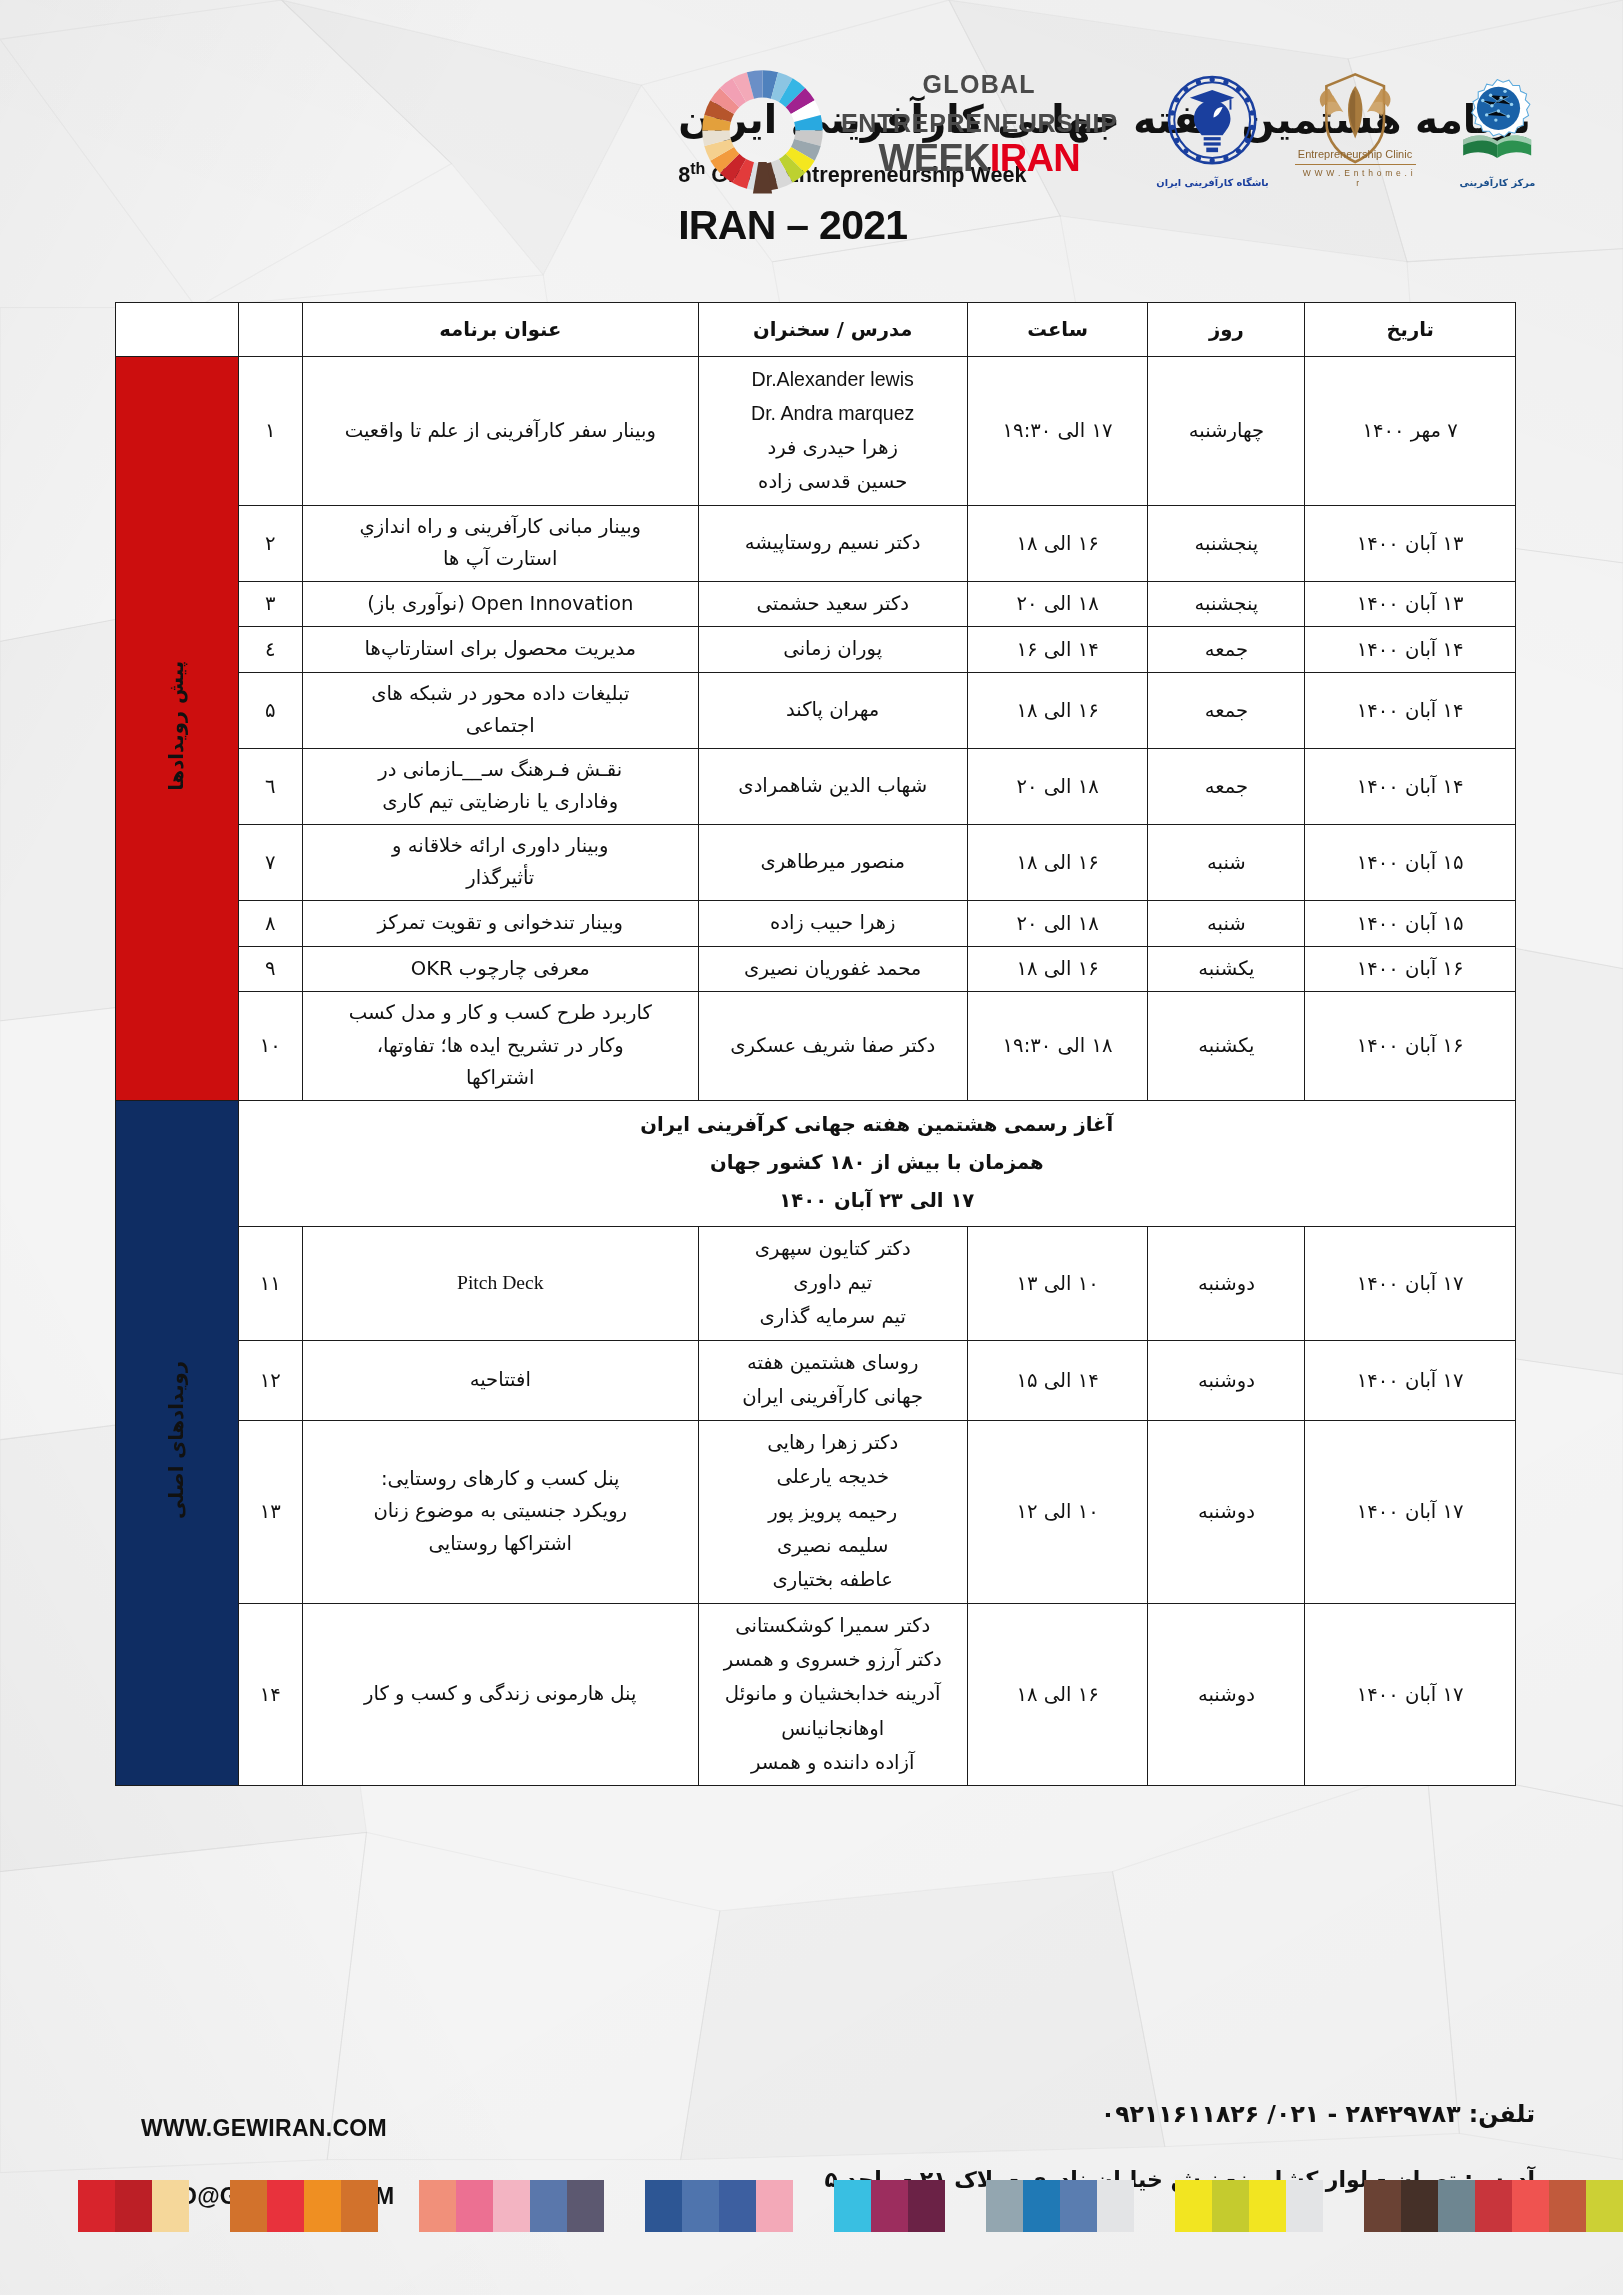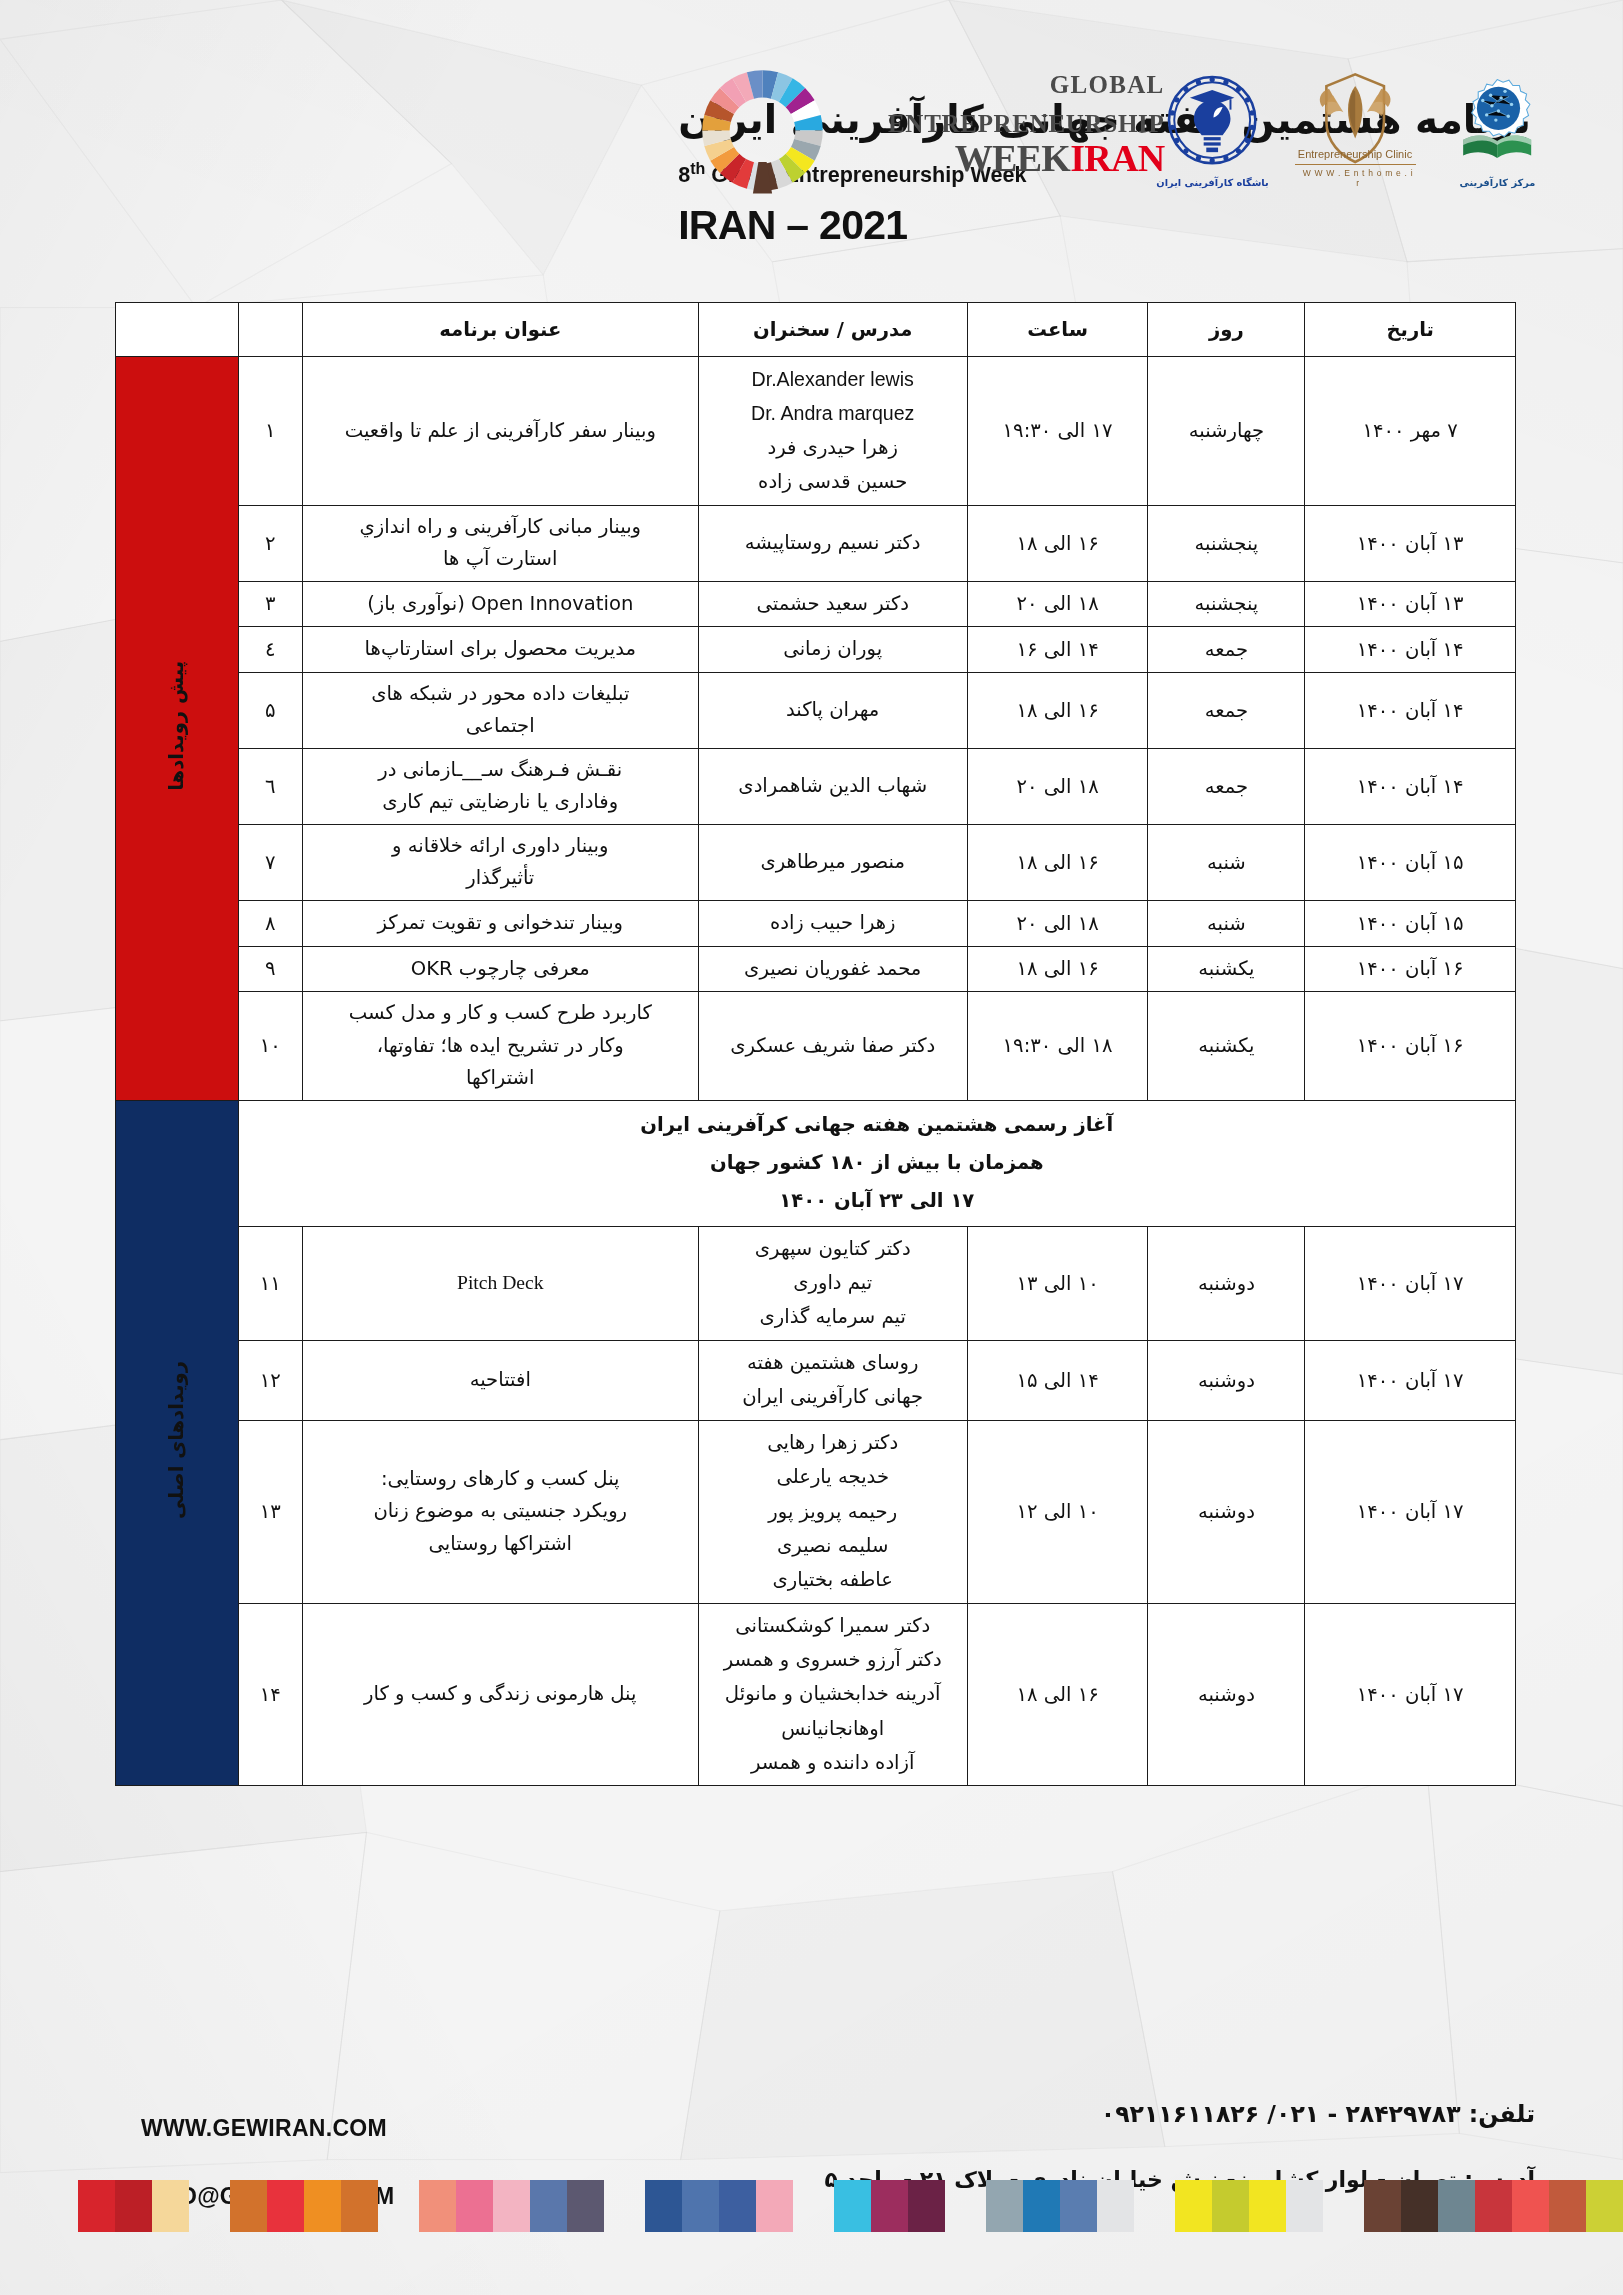--- a/index.html
+++ b/index.html
@@ -81,25 +81,25 @@
   
   .gew-logo {
     position: absolute;
     left: 694px;
     top: 62px;
     width: 137px;
     height: 137px;
   }
   .gew-wordmark {
     position: absolute;
-    left: 888px;
+    left: 841px;
     top: 72px;
     direction: ltr;
-    text-align: right;
-    font-family: Liberation Serif, serif;
+    text-align: center;
+    font-family: Liberation Sans, sans-serif;
     line-height: 1.0;
   }
   .gew-l1 { font-size: 25px; font-weight: bold; color: #4a4a4a; letter-spacing: 1.3px; }
   .gew-l2 { font-size: 25px; font-weight: bold; color: #4a4a4a; letter-spacing: 0.7px; margin-top: 14px;}
   .gew-l3 { margin-top: 2.6px; }
   .gew-week { font-size: 38px; font-weight: bold; color: #4a4a4a; letter-spacing: -0.7px; }
   .gew-iran { font-size: 38px; font-weight: bold; color: #e2001a; letter-spacing: -0.7px; }
 
   .partner-logos {
     position: absolute;

